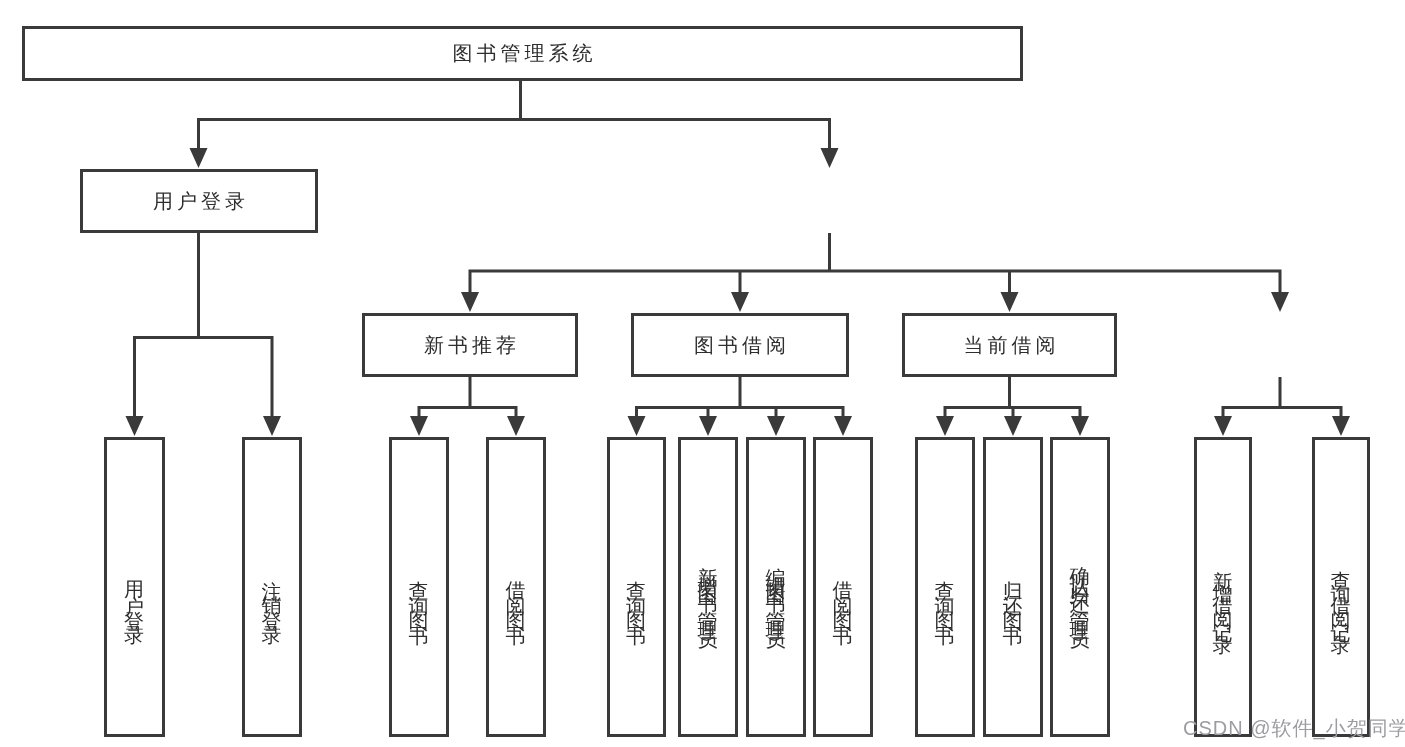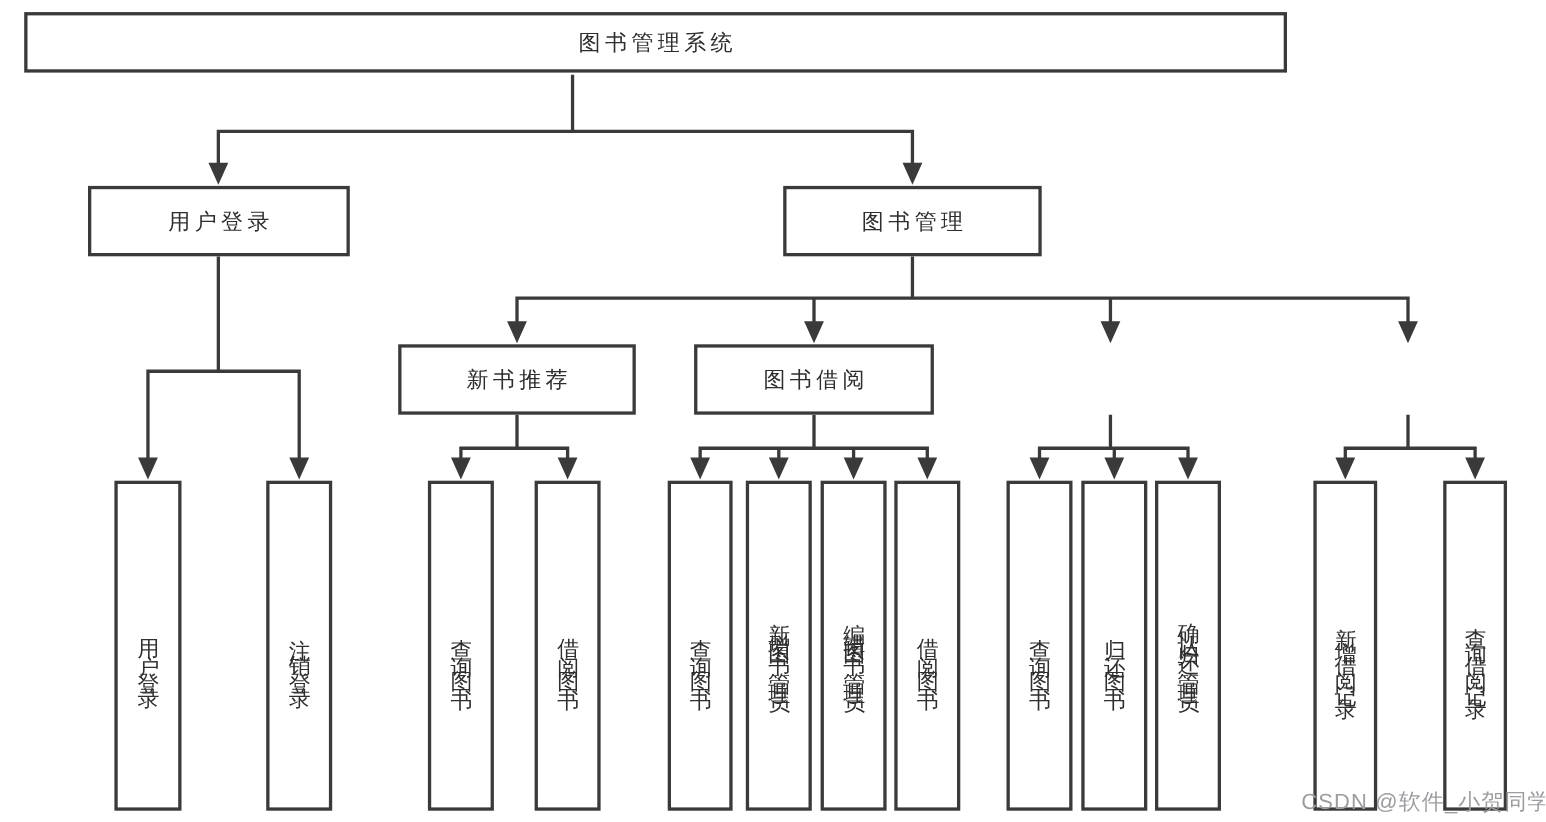--- a/index.html
+++ b/index.html
@@ -42,36 +42,36 @@
 
     <path class="arrow" d="M189.5 148h18l-9 20zM820.5 148h18l-9 20z"></path>
     <path class="arrow" d="M461 292h18l-9 20zM731 292h18l-9 20zM1000.5 292h18l-9 20zM1271 292h18l-9 20z"></path>
     <path class="arrow" d="M125.5 416h18l-9 20zM263 416h18l-9 20z"></path>
     <path class="arrow" d="M410 416h18l-9 20zM507 416h18l-9 20z"></path>
     <path class="arrow" d="M627.5 416h18l-9 20zM699 416h18l-9 20zM767 416h18l-9 20zM834 416h18l-9 20z"></path>
     <path class="arrow" d="M936 416h18l-9 20zM1004 416h18l-9 20zM1071 416h18l-9 20z"></path>
     <path class="arrow" d="M1214 416h18l-9 20zM1332 416h18l-9 20z"></path>
   </svg>
 
-  <div class="box h" style="left:22px;top:11px;width:1148px;height:55px">
+  <div class="box h" style="left:22px;top:26px;width:1001px;height:55px">
     <span class="lbl">图书管理系统</span>
   </div>
 
   <div class="box h" style="left:80px;top:169px;width:238px;height:64px">
     <span class="lbl">用户登录</span>
-  </div>
-  <div class="box h" style="left:712px;top:169px;width:235px;height:64px">
-    <span class="lbl">图书管理</span>
   </div>
 
   <div class="box h" style="left:362px;top:313px;width:216px;height:64px">
     <span class="lbl">新书推荐</span>
   </div>
   <div class="box h" style="left:631px;top:313px;width:218px;height:64px">
     <span class="lbl">图书借阅</span>
+  </div>
+  <div class="box h" style="left:902px;top:313px;width:215px;height:64px">
+    <span class="lbl">当前借阅</span>
   </div>
 
   <div class="box v ls4" style="left:104px;width:61px">
     <span class="lbl">用户登录</span>
   </div>
   <div class="box v ls4" style="left:242px;width:60px">
     <span class="lbl">注销登录</span>
   </div>
 
   <div class="box v ls4" style="left:389px;width:60px">

